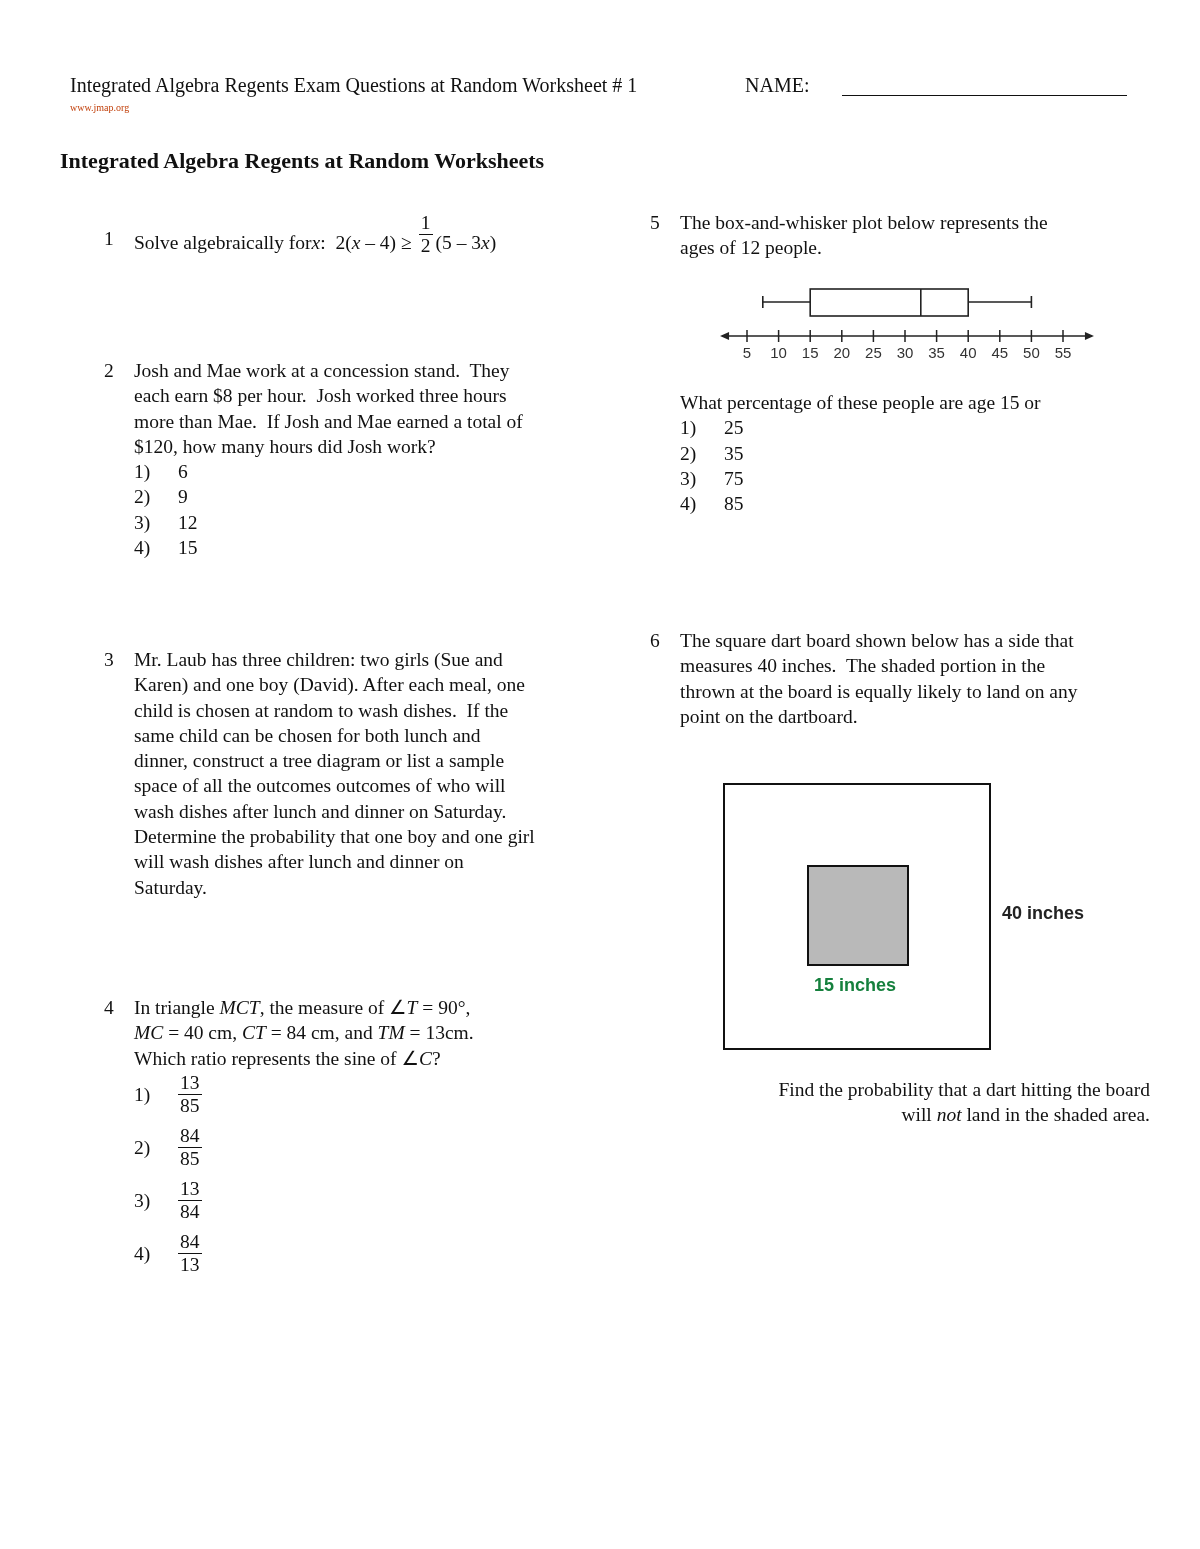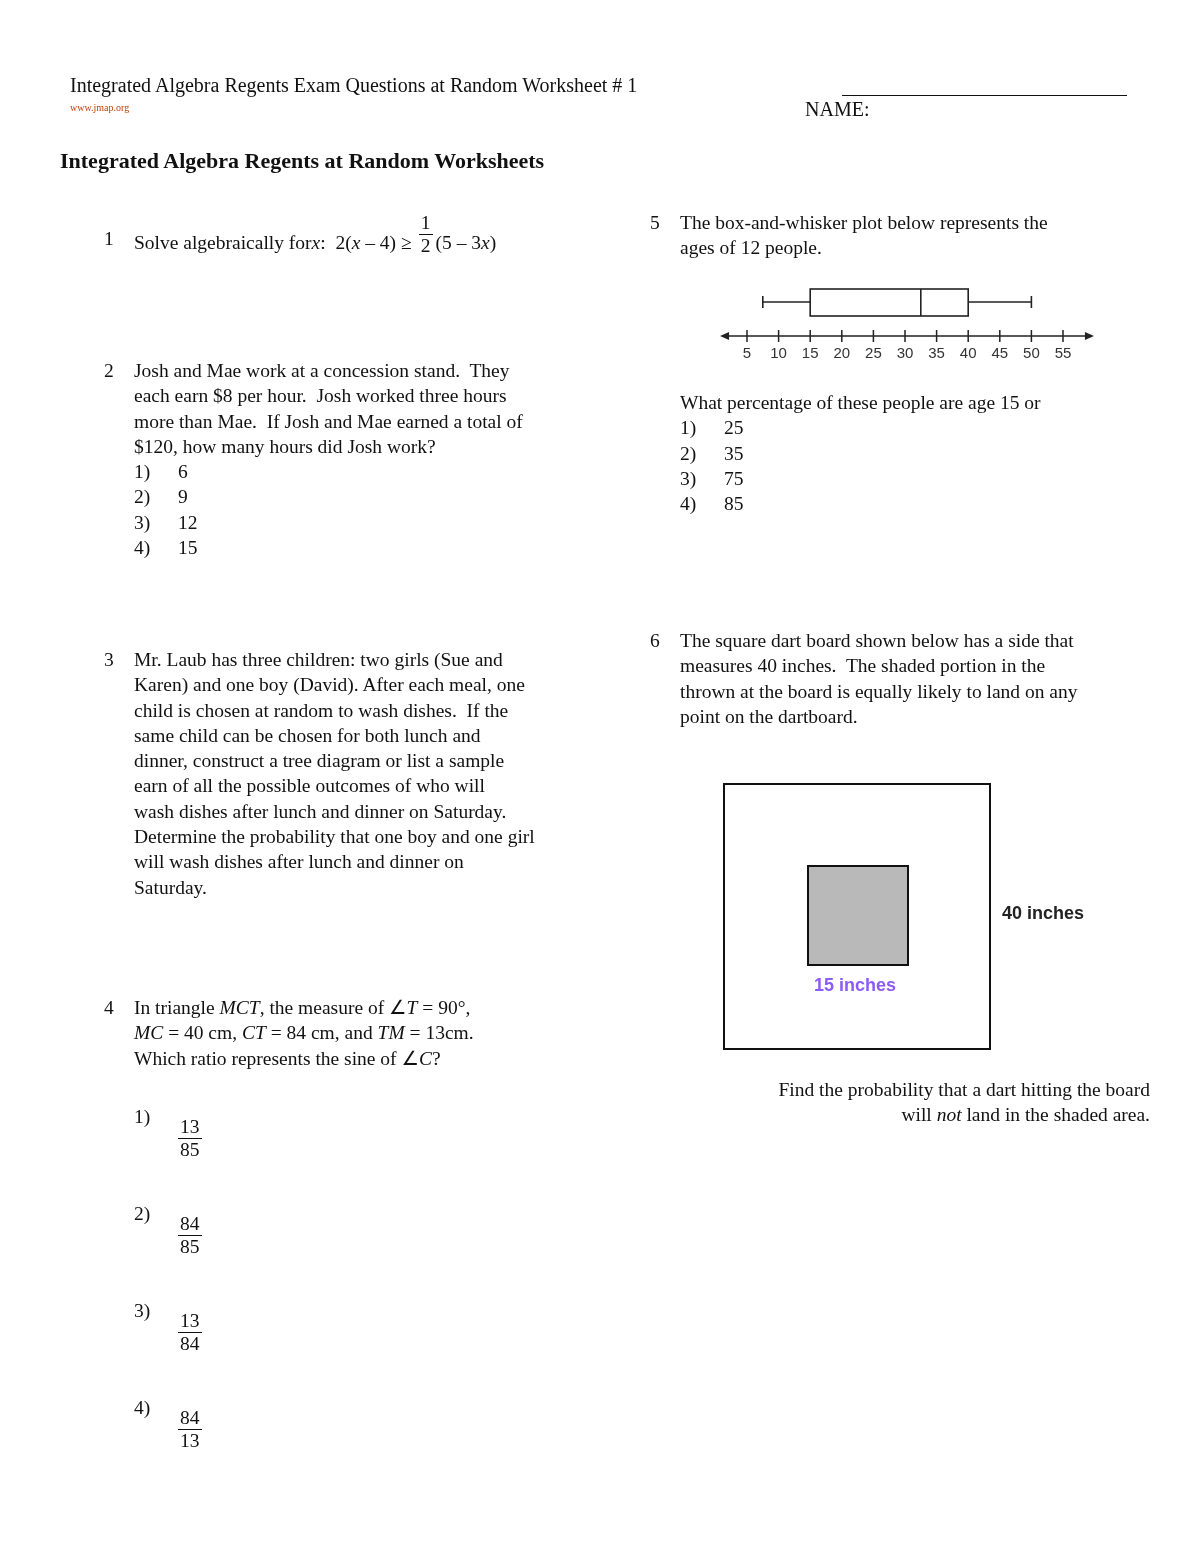--- a/index.html
+++ b/index.html
@@ -1,29 +1,29 @@
 <!DOCTYPE html>
 <html><head>
 <meta charset="utf-8">
 <style>
   html, body { margin:0; padding:0; background:#fff; }
   body { width:1200px; height:1549px; position:relative; overflow:hidden;
          font-family:"Liberation Serif", serif; color:#111; }
   .abs { position:absolute; }
   .hdr { font-size:20px; left:70px; top:74px; white-space:nowrap; }
-  .hdr .name { position:absolute; left:735px; top:0;margin-top:24px; }
+  .hdr .name { position:absolute; left:675px; top:0; }
   .hdr .uline { position:absolute; left:772px; top:21px; width:285px; border-bottom:1.4px solid #111; }
   .site { left:70px; top:102px; font-size:10px; color:#c2410c; }
   .title { left:60px; top:148px; font-size:22px; font-weight:bold; }
   .q { font-size:19.5px; line-height:25.3px; }
   .qnum { position:absolute; left:0; top:0; }
   .qtext { position:absolute; left:30px; top:0; }
   .opt { display:flex; }
   .opt .lab { width:44px; }
-  .frac { display:inline-flex; flex-direction:column; align-items:center; font-size:19.5px; line-height:22px;margin-top:44px; }
+  .frac { display:inline-flex; flex-direction:column; align-items:center; font-size:19.5px; line-height:22px; }
   .frac .num { border-bottom:1.3px solid #111; padding:0 2px; }
   .ital { font-style:italic; }
   .eq { white-space:nowrap; }
   .sf { font-family:"Liberation Sans", sans-serif;font-weight:bold; }
 </style>
 </head>
 <body>
 
 <div class="abs hdr">
   <span>Integrated Algebra Regents Exam Questions at Random Worksheet # 1</span>
@@ -73,21 +73,21 @@
 </div>
 
 <div class="abs q" style="left:104px; top:647px; width:490px;">
   <span class="qnum">3</span>
   <div class="qtext">
     <div style="white-space:pre">Mr. Laub has three children: two girls (Sue and</div>
     <div style="white-space:pre">Karen) and one boy (David). After each meal, one</div>
     <div style="white-space:pre">child is chosen at random to wash dishes.  If the</div>
     <div style="white-space:pre">same child can be chosen for both lunch and</div>
     <div style="white-space:pre">dinner, construct a tree diagram or list a sample</div>
-    <div style="white-space:pre">earn of all the possible outcomes of who will</div>
+    <div style="white-space:pre">space of all the outcomes outcomes of who will</div>
     <div style="white-space:pre">wash dishes after lunch and dinner on Saturday.</div>
     <div style="white-space:pre">Determine the probability that one boy and one girl</div>
     <div style="white-space:pre">will wash dishes after lunch and dinner on</div>
     <div style="white-space:pre">Saturday.</div>
   </div>
 </div>
 
 <div class="abs q" style="left:104px; top:995px; width:470px;">
   <span class="qnum">4</span>
   <div class="qtext">
@@ -199,20 +199,20 @@
   <div class="qtext">
     <div style="white-space:pre">The square dart board shown below has a side that</div>
     <div style="white-space:pre">measures 40 inches.  The shaded portion in the</div>
     <div style="white-space:pre">thrown at the board is equally likely to land on any</div>
     <div style="white-space:pre">point on the dartboard.</div>
   </div>
 </div>
 
 <div class="abs" style="left:723px; top:783px; width:264px; height:263px; border:2px solid #111;">
   <div class="abs" style="left:82px; top:80px; width:98px; height:97px; border:2px solid #111; background:#b9b9b9;" id="shade"></div>
-  <div class="abs sf" style="left:89px; top:190px; font-size:18px; color:#8b5cf6; white-space:nowrap;">15 inches</div>
+  <div class="abs sf" style="left:89px; top:190px; font-size:18px; color:#15803d; white-space:nowrap;">15 inches</div>
 </div>
 <div class="abs sf" style="left:1002px; top:903px; font-size:18px; color:#222; white-space:nowrap;">40 inches</div>
 
 <div class="abs q" style="left:680px; top:1077px; width:470px;text-align:right;">
   <div>Find the probability that a dart hitting the board</div>
   <div style="white-space:pre"><span>will </span><span class="ital">not</span><span> land in the shaded area.</span></div>
 </div>
 
 </body></html>

